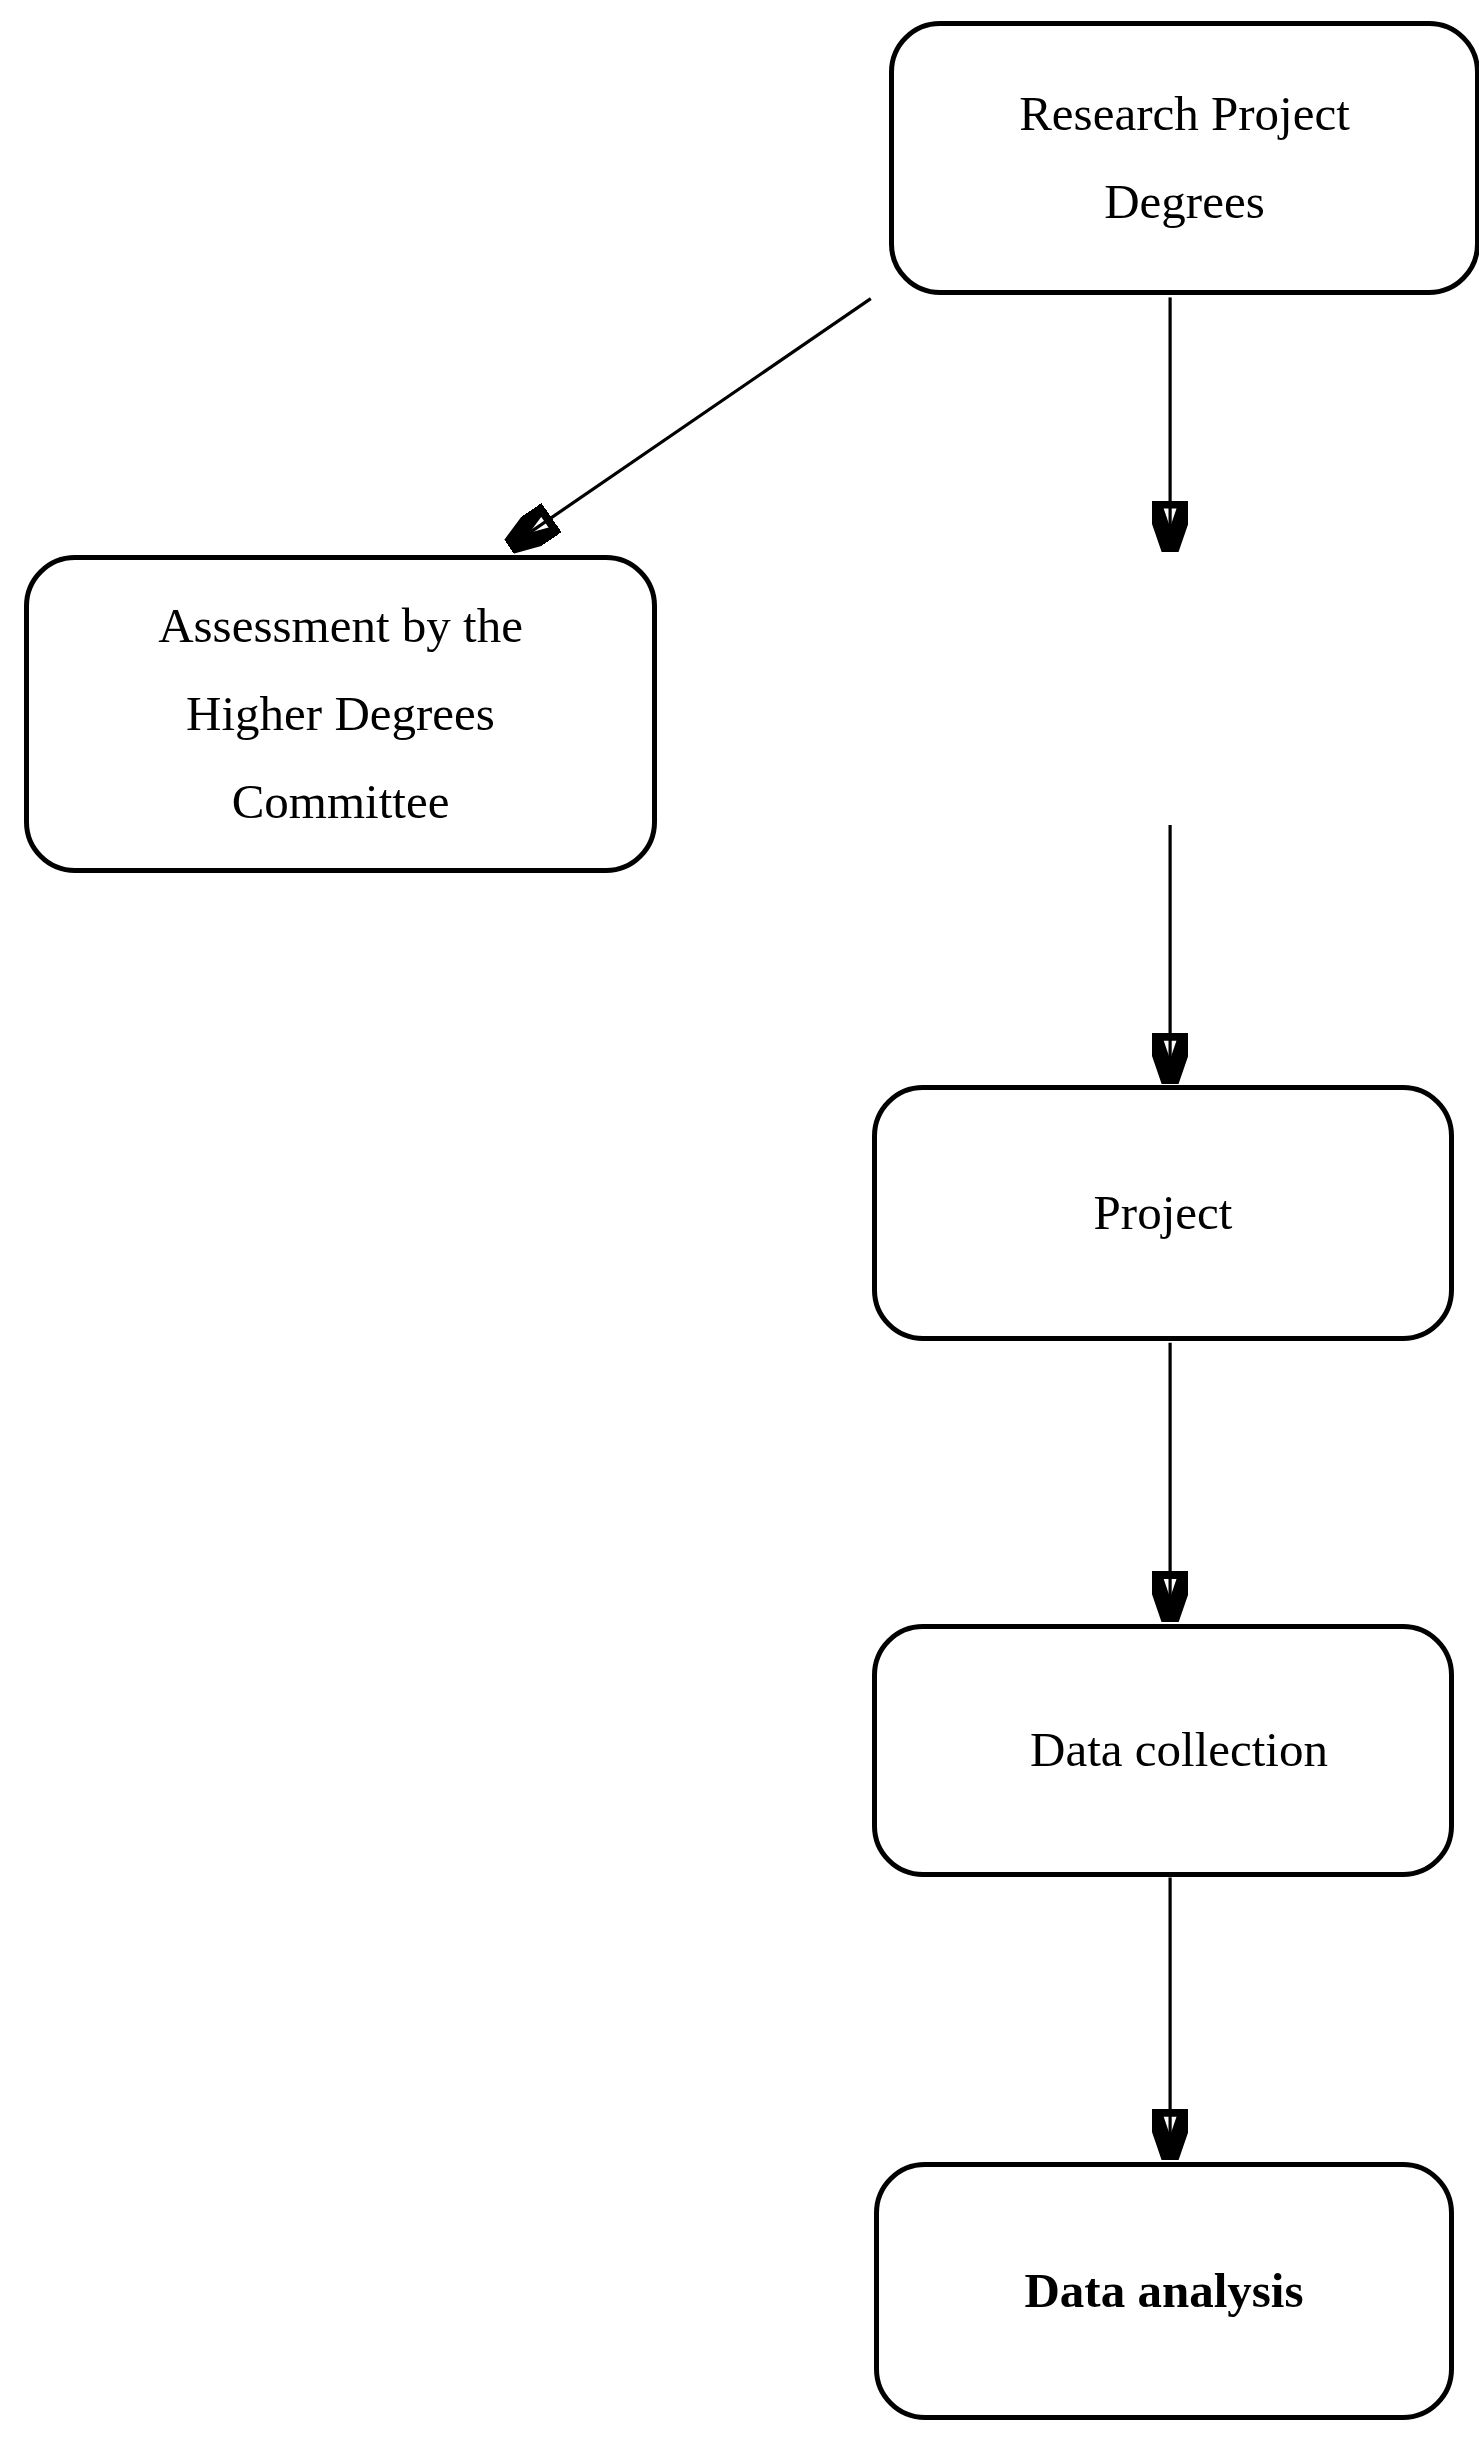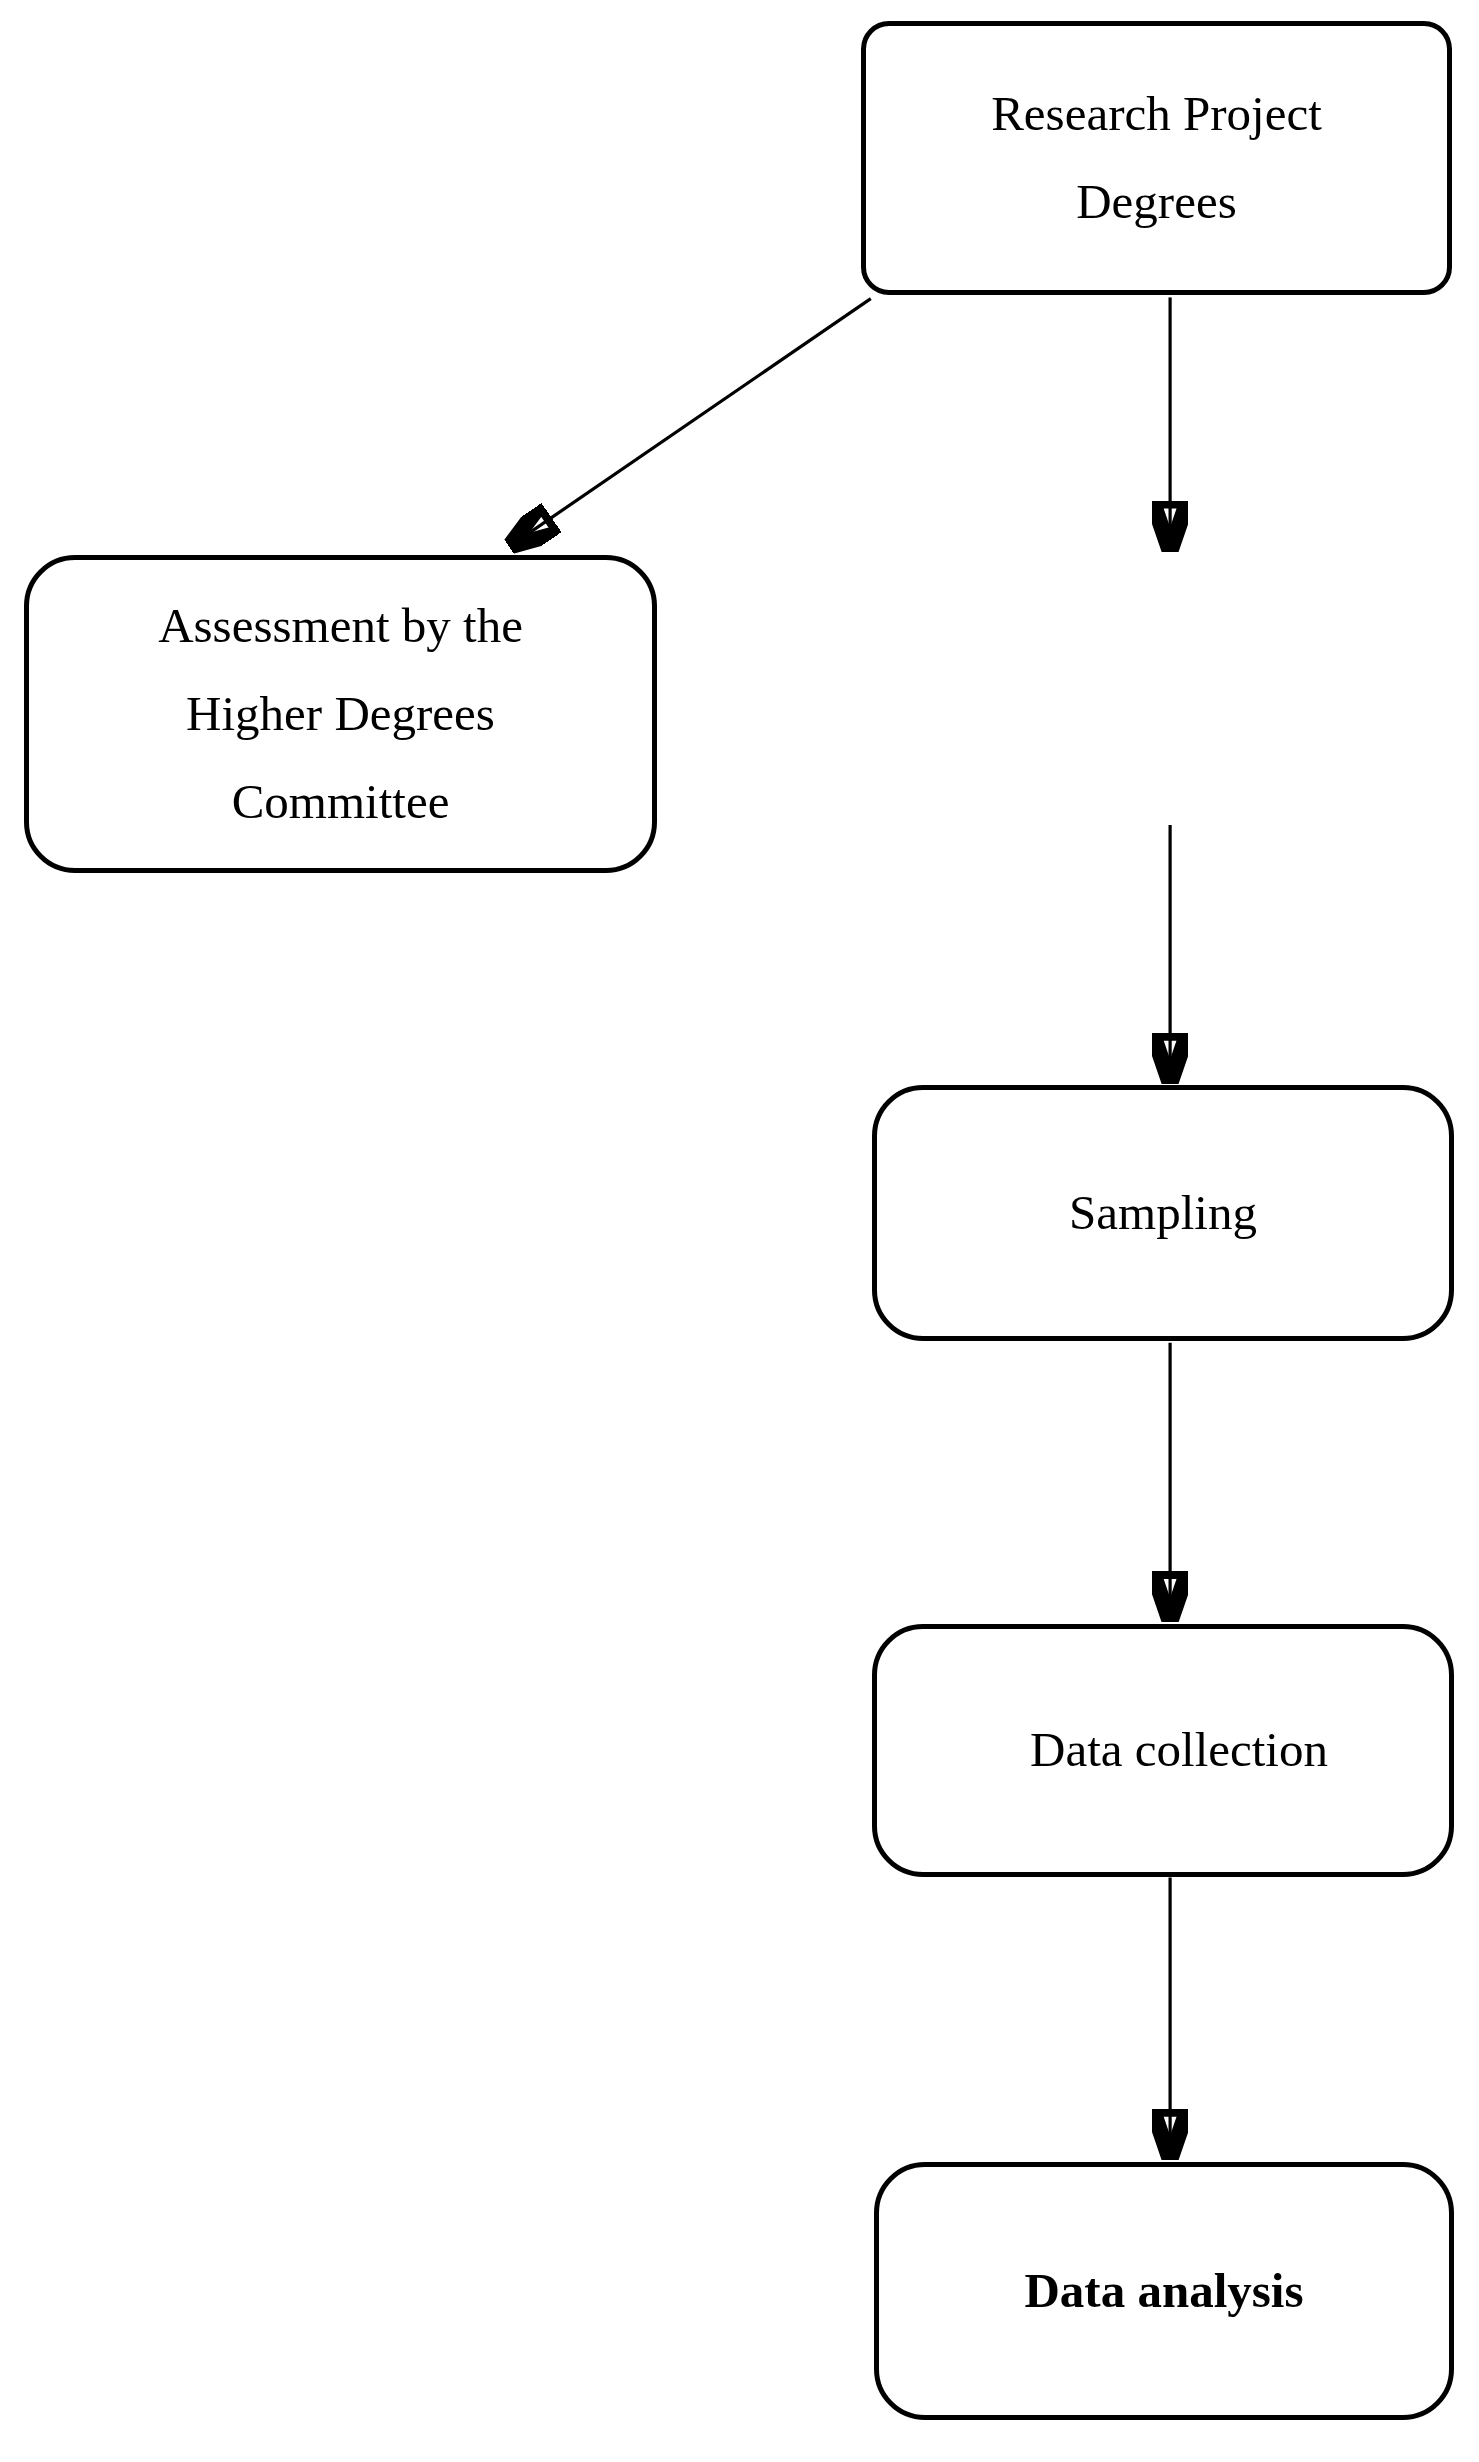--- a/index.html
+++ b/index.html
@@ -59,34 +59,34 @@
         <path d="M0,0 L16,5.5 L0,11 Z" fill="#000000" stroke="none"></path>
       </marker>
     </defs>
     <path d="M1358,466 L798,850" marker-end="url(#arrowhead)"></path>
     <path d="M1825,464 L1825,856" marker-end="url(#arrowhead)"></path>
     <path d="M1825,1287 L1825,1686" marker-end="url(#arrowhead)"></path>
     <path d="M1825,2095 L1825,2526" marker-end="url(#arrowhead)"></path>
     <path d="M1825,2929 L1825,3365" marker-end="url(#arrowhead)"></path>
   </svg>
 
-  <div class="node" style="left:861px; top:21px; width:591px; height:274px;border-radius:28px;">
+  <div class="node" style="left:889px; top:21px; width:591px; height:274px;">
     <span class="line">Research Project</span>
     <span class="line">Degrees</span>
   </div>
 
   <div class="node" style="left:24px; top:555px; width:633px; height:318px;font-family:Liberation Serif, serif;">
     <span class="line">Assessment by the</span>
     <span class="line">Higher Degrees</span>
     <span class="line">Committee</span>
   </div>
 
 
   <div class="node" style="left:872px; top:1085px; width:582px; height:256px;">
-    <span class="line">Sampling</span>
+    <span class="line">Project</span>
   </div>
 
   <div class="node" style="left:872px; top:1624px; width:582px; height:253px;padding-left:32px;">
     <span class="line">Data collection</span>
   </div>
 
   <div class="node" style="left:874px; top:2162px; width:580px; height:258px;font-weight:bold;">
     <span class="line">Data analysis</span>
   </div>
 

